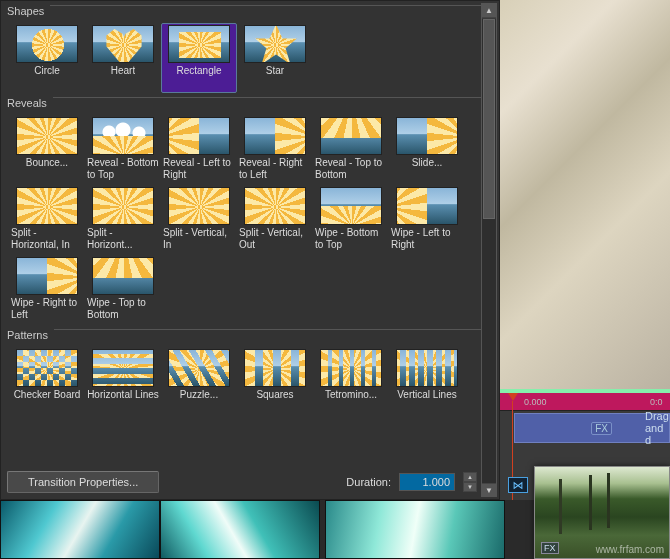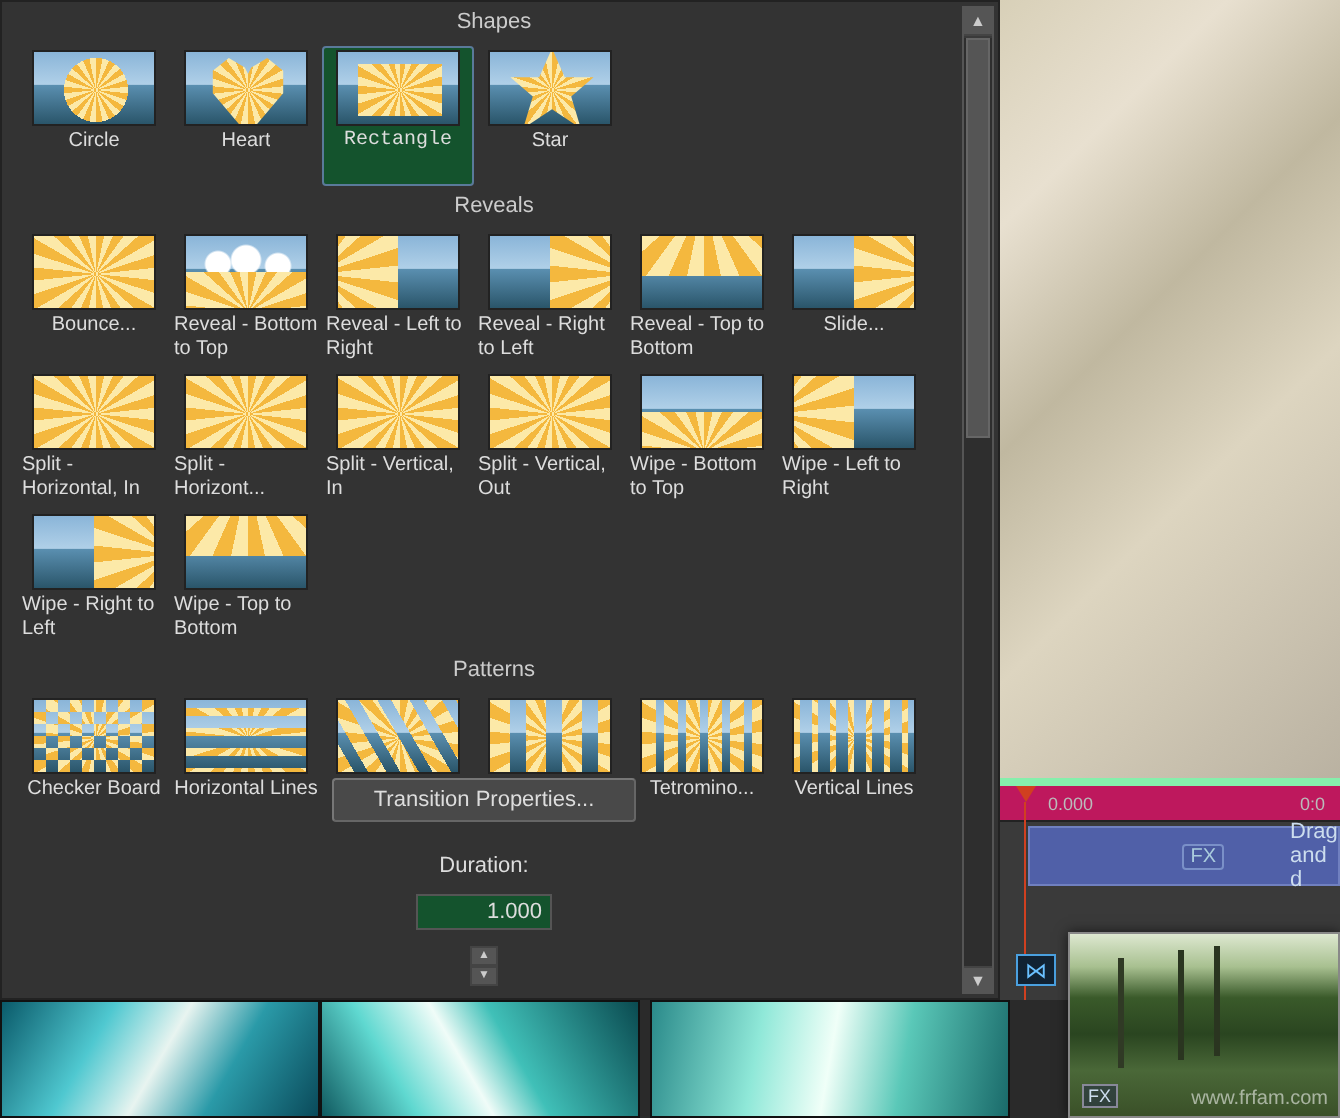--- a/index.html
+++ b/index.html
@@ -7,27 +7,27 @@
 
 .bg-canvas { position: absolute; top: 0; right: 0; width: 170px; height: 400px; background: linear-gradient(135deg, #d8d0b8 0%, #e8e0d0 20%, #c0b8a0 40%, #ddd5c0 60%, #b8b0a0 100%); }
 .panel { position: absolute; top: 0; left: 0; width: 500px; height: 500px; background: #333; border: 1px solid #222; padding: 4px 6px 6px 6px; }
 .panel-scroll { position: absolute; top: 2px; right: 2px; width: 16px; height: 494px; background: #3a3a3a; border: 1px solid #555; }
 .panel-scroll-up { width: 14px; height: 14px; background: #555; border-bottom: 1px solid #444; display:flex; align-items:center; justify-content:center; color:#ccc; font-size:8px; }
 .panel-scroll-track { width: 14px; height: 464px; background: #2e2e2e; }
 .panel-scroll-thumb { width: 12px; height: 200px; background: #555; margin: 1px; border: 1px solid #666; }
 .panel-scroll-dn { width: 14px; height: 14px; background: #555; border-top: 1px solid #444; display:flex; align-items:center; justify-content:center; color:#ccc; font-size:8px; }
 
 .section { margin-bottom: 4px; }
-.section-header { display: flex; align-items: center; margin-bottom: 6px; flex-direction: column; }
+.section-header { display: flex; align-items: flex-start; margin-bottom: 6px; }
 .section-title { color: #ccc; font-size: 11px; margin-right: 6px; }
 .section-line { flex: 1; height: 1px; background: #555; }
 
 .grid { display: flex; flex-wrap: wrap; gap: 0; padding-left: 2px; padding-right: 18px; }
 .item { width: 76px; display: flex; flex-direction: column; align-items: center; padding: 2px; cursor: pointer; }
-.item.selected { background: #14532d; border: 1px solid #5a7a9a; padding: 1px; border-radius: 2px; font-family: Liberation Mono, monospace; }
+.item.selected { background: #4c1d95; border: 1px solid #5a7a9a; padding: 1px; border-radius: 2px; }
 .thumb { width: 62px; height: 38px; border: 1px solid #222; position: relative; overflow: hidden; }
 .label { text-align: left; font-size: 10px; color: #ddd; line-height: 1.2; margin-top: 2px; height: 26px; overflow: hidden; }
 
 
 .thumb-land { background: linear-gradient(to bottom, #8ab5d8 0%, #b0d0e8 45%, #5a8fb0 46%, #2a556a 100%); }
 .burst { position: absolute; width: 80px; height: 80px; background: repeating-conic-gradient(#f4b83e 0deg 12deg, #fce9a8 12deg 24deg); }
 .burst.circle  { left: -9px; top: -21px; -webkit-mask: radial-gradient(circle at 40px 40px, #000 0 16px, transparent 16px); mask: radial-gradient(circle at 40px 40px, #000 0 16px, transparent 16px); }
 .burst.diamond { left: -9px; top: -21px; clip-path: polygon(50% 22%, 72% 50%, 50% 78%, 28% 50%); }
 .burst.heart   { left: -9px; top: -21px; clip-path: polygon(50% 78%, 28% 52%, 28% 38%, 38% 30%, 48% 36%, 50% 40%, 52% 36%, 62% 30%, 72% 38%, 72% 52%); }
 .burst.rect    { left: 10px; top: 6px; width: 42px; height: 26px; background: repeating-conic-gradient(#f4b83e 0deg 12deg, #fce9a8 12deg 24deg); }
@@ -39,25 +39,25 @@
 .burst.full    { left: -9px; top: -21px; }
 .burst.squares { left:0; top:0; width:62px; height:38px; background: repeating-conic-gradient(#f4b83e 0deg 12deg, #fce9a8 12deg 24deg); -webkit-mask: repeating-linear-gradient(90deg, #000 0 10px, transparent 10px 18px), repeating-linear-gradient(0deg, #000 0 8px, transparent 8px 14px); -webkit-mask-composite: source-in; mask: repeating-linear-gradient(90deg, #000 0 10px, transparent 10px 18px); }
 .burst.checker { left:0; top:0; width:62px; height:38px; background: repeating-conic-gradient(#f4b83e 0deg 12deg, #fce9a8 12deg 24deg); -webkit-mask: repeating-conic-gradient(#000 0deg 90deg, transparent 90deg 180deg); -webkit-mask-size: 12px 12px; mask: repeating-conic-gradient(#000 0deg 90deg, transparent 90deg 180deg); mask-size: 12px 12px; }
 .burst.hlines  { left:0; top:0; width:62px; height:38px; background: repeating-conic-gradient(#f4b83e 0deg 12deg, #fce9a8 12deg 24deg); -webkit-mask: repeating-linear-gradient(0deg, #000 0 4px, transparent 4px 10px); mask: repeating-linear-gradient(0deg, #000 0 4px, transparent 4px 10px); }
 .burst.vlines  { left:0; top:0; width:62px; height:38px; background: repeating-conic-gradient(#f4b83e 0deg 12deg, #fce9a8 12deg 24deg); -webkit-mask: repeating-linear-gradient(90deg, #000 0 3px, transparent 3px 9px); mask: repeating-linear-gradient(90deg, #000 0 3px, transparent 3px 9px); }
 .burst.puzzle  { left:0; top:0; width:62px; height:38px; background: repeating-conic-gradient(#f4b83e 0deg 12deg, #fce9a8 12deg 24deg); -webkit-mask: repeating-linear-gradient(60deg, #000 0 8px, transparent 8px 14px), repeating-linear-gradient(-45deg, #000 0 6px, transparent 6px 14px); mask: repeating-linear-gradient(60deg, #000 0 8px, transparent 8px 14px); }
 .burst.tetro   { left:0; top:0; width:62px; height:38px; background: repeating-conic-gradient(#f4b83e 0deg 12deg, #fce9a8 12deg 24deg); -webkit-mask: repeating-linear-gradient(90deg, #000 0 7px, transparent 7px 11px), repeating-linear-gradient(0deg, #000 0 6px, transparent 6px 9px); mask: repeating-linear-gradient(90deg, #000 0 7px, transparent 7px 11px); }
 
 .thumb-cloud::before { content:''; position:absolute; top:4px; left:6px; width:50px; height:14px; background: radial-gradient(circle at 10px 10px, #fff 0 6px, transparent 7px), radial-gradient(circle at 24px 8px, #fff 0 7px, transparent 8px), radial-gradient(circle at 40px 11px, #fff 0 6px, transparent 7px); }
 
-.footer { position: absolute; bottom: 6px; left: 6px; right: 22px; display: flex; align-items: center; gap: 8px; flex-direction: column; }
+.footer { position: absolute; bottom: 6px; left: 6px; right: 22px; display: flex; align-items: center; gap: 8px; }
 .btn { background: #494949; border: 1px solid #666; border-top-color:#777; border-left-color:#777; color: #ddd; padding: 4px 20px; font-size: 11px; border-radius: 2px; cursor: pointer; }
 .spacer { flex: 1; }
 .dur-label { font-size: 11px; color: #ddd; }
-.dur-input { width: 68px; background: #14532d; border: 1px solid #555; color: #ddd; text-align: right; padding: 2px 4px; font-size: 11px; }
+.dur-input { width: 56px; background: #0369a1; border: 1px solid #555; color: #ddd; text-align: right; padding: 2px 4px; font-size: 11px; }
 .spinner { width: 14px; display: flex; flex-direction: column; }
 .spin-btn { height: 10px; background: #555; border: 1px solid #444; display:flex; align-items:center; justify-content:center; font-size:6px; color:#ccc; cursor:pointer; }
 
 
 .timeline-area { position: absolute; top: 389px; left: 500px; right: 0; height: 170px; background: #3a3a3a; }
 .ruler { height: 22px; background: #be185d; border-top: 4px solid #86efac; border-bottom: 1px solid #222; position: relative; font-size: 9px; color: #bbb; }
 .playhead { position: absolute; top: 0; left: 8px; width: 0; height: 0; border-left: 5px solid transparent; border-right: 5px solid transparent; border-top: 8px solid #d04020; }
 .playline { position: absolute; top: 8px; left: 12px; width: 1px; height: 160px; background: #d04020; }
 .tick { position: absolute; top: 4px; }
 .track { height: 30px; background: #5060a8; border: 1px solid #7080c0; margin: 2px 0 0 14px; display:flex; align-items:center; padding-left: 130px; color: #cde; font-size: 11px; }

